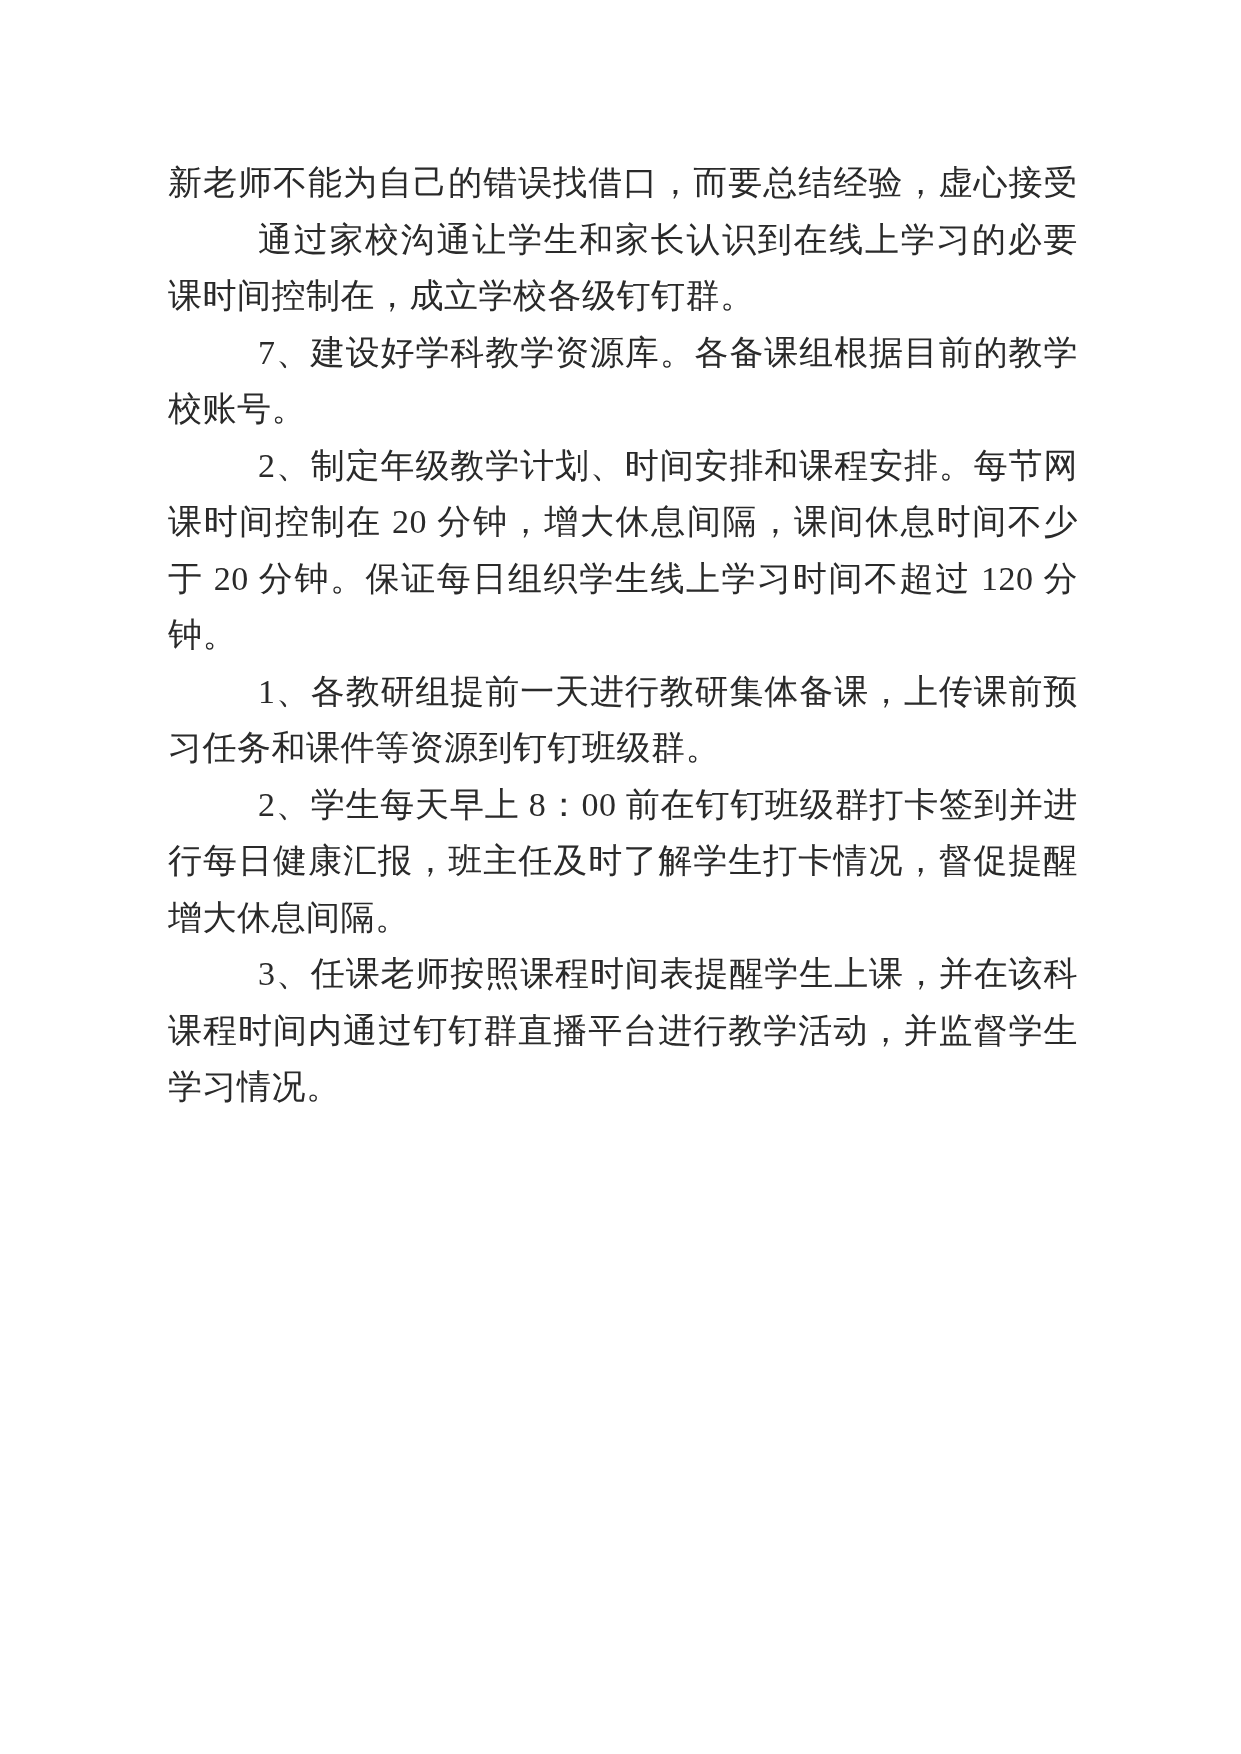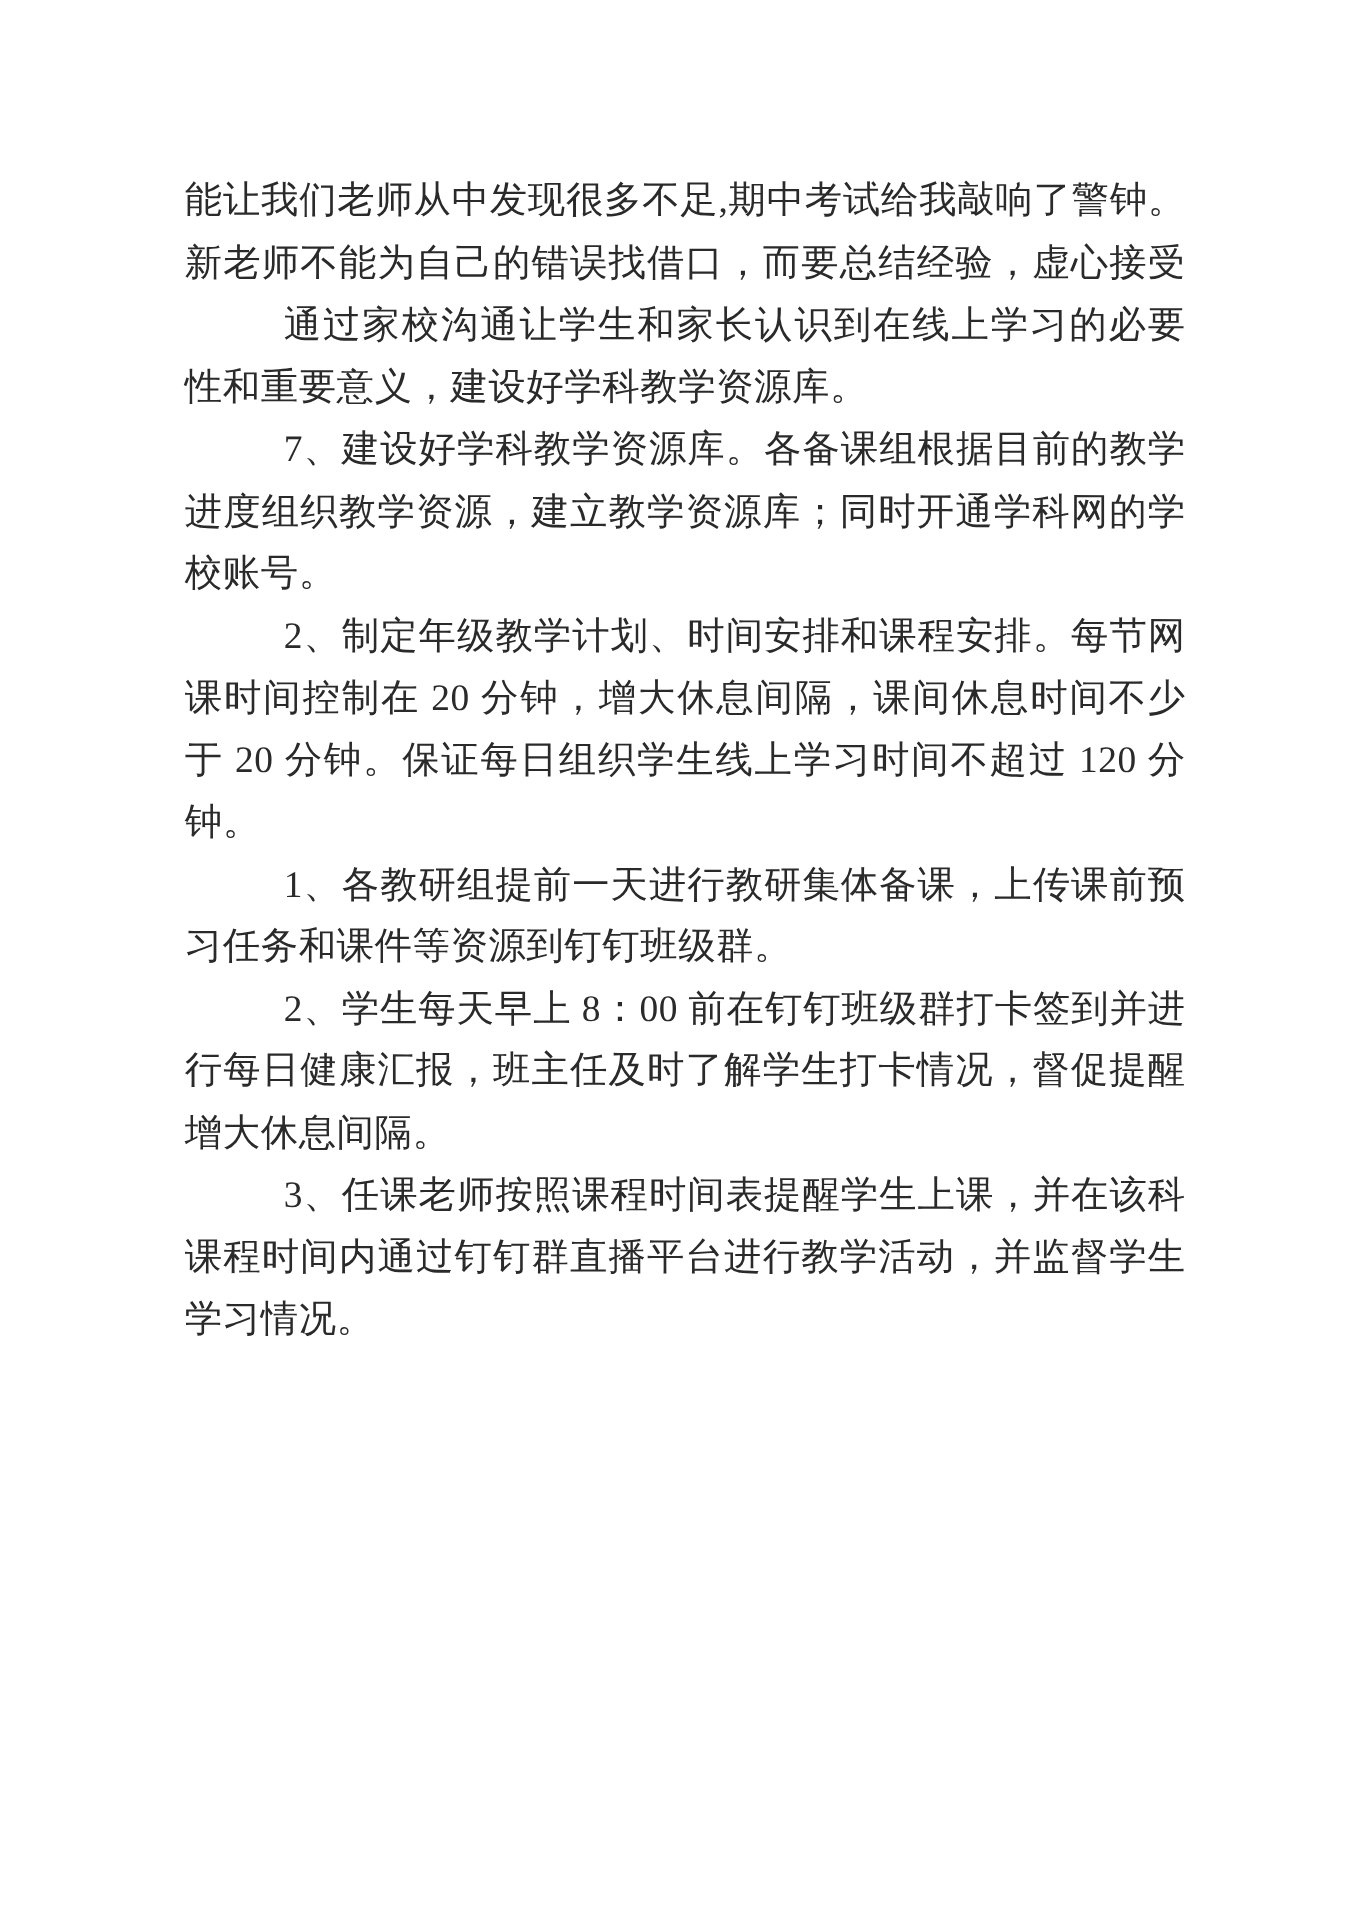--- a/index.html
+++ b/index.html
@@ -46,26 +46,24 @@
   }
   .line.indent {
     text-indent: 90px;
   }
 </style>
 </head>
 <body>
 
 <div class="page">
   <div class="text-block">
-      <div class="line fill">能让我们老师从中发现很多不足,期中考试给我敲响了警钟。</div>
       <div class="line fill">新老师不能为自己的错误找借口，而要总结经验，虚心接受</div>
       <div class="line fill indent">通过家校沟通让学生和家长认识到在线上学习的必要</div>
-      <div class="line">性和重要意义，建设好学科教学资源库。</div>
+      <div class="line">课时间控制在，成立学校各级钉钉群。</div>
       <div class="line fill indent">7、建设好学科教学资源库。各备课组根据目前的教学</div>
-      <div class="line fill">进度组织教学资源，建立教学资源库；同时开通学科网的学</div>
       <div class="line">校账号。</div>
       <div class="line fill indent">2、制定年级教学计划、时间安排和课程安排。每节网</div>
       <div class="line fill">课时间控制在 20 分钟，增大休息间隔，课间休息时间不少</div>
       <div class="line fill">于 20 分钟。保证每日组织学生线上学习时间不超过 120 分</div>
       <div class="line">钟。</div>
       <div class="line fill indent">1、各教研组提前一天进行教研集体备课，上传课前预</div>
       <div class="line">习任务和课件等资源到钉钉班级群。</div>
       <div class="line fill indent">2、学生每天早上 8：00 前在钉钉班级群打卡签到并进</div>
       <div class="line fill">行每日健康汇报，班主任及时了解学生打卡情况，督促提醒</div>
       <div class="line">增大休息间隔。</div>

